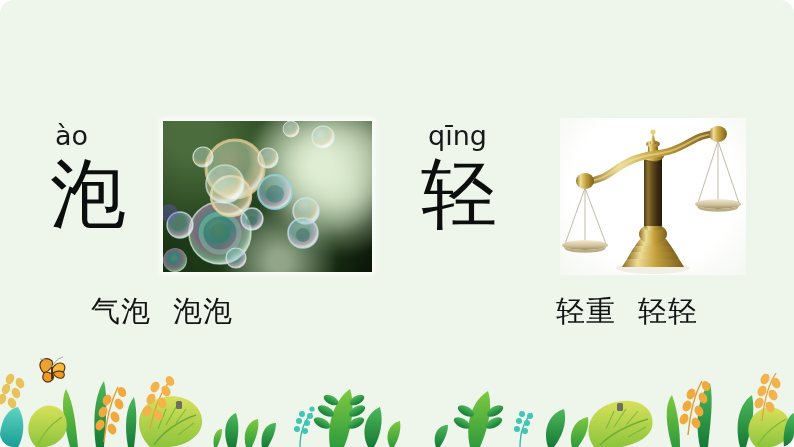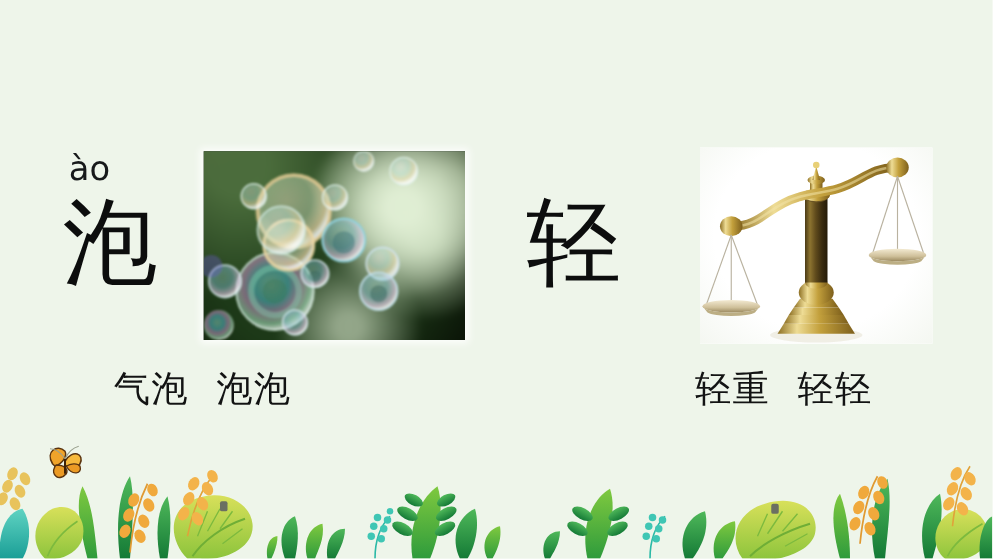--- a/index.html
+++ b/index.html
@@ -12,20 +12,21 @@
     overflow: hidden;
     font-family: "Liberation Sans", sans-serif;
   }
 
   #slide {
     position: relative;
     width: 794px;
     height: 447px;
     background: #eef5ea;
     overflow: hidden;
+    border-radius: 14px;
   }
 
   
   .word-group {
     position: absolute;
     top: 110px;
     height: 235px;
   }
   #group-pao { left: 30px; width: 360px; }
   #group-qing { left: 405px; width: 360px; }
@@ -210,20 +211,21 @@
         <circle cx="73" cy="137" r="10" fill="none" stroke="#cfe6ea" stroke-opacity="0.8" stroke-width="1.2"></circle>
         <circle cx="17" cy="104" r="13" fill="url(#bg3)"></circle>
         <circle cx="17" cy="104" r="13" fill="none" stroke="#cfe6ea" stroke-opacity="0.75" stroke-width="1.4"></circle>
         <circle cx="6" cy="92" r="9" fill="#6a5ad0" fill-opacity="0.35"></circle>
         <circle cx="12" cy="139" r="12" fill="url(#bgRing)"></circle>
       </g>
     </svg>
   </div>
 
   <div class="word-group" id="group-qing">
+    <div class="pinyin">qīng</div>
     <div class="hanzi-big">轻</div>
     <div class="words-row">
       <span>轻重</span><span class="gap"></span><span>轻轻</span>
     </div>
   </div>
 
   <div class="picture" id="pic-scale">
     <div class="white-bg"></div>
     <svg width="186" height="157" viewBox="0 0 186 157" style="position:absolute;left:0;top:0">
       <defs>

